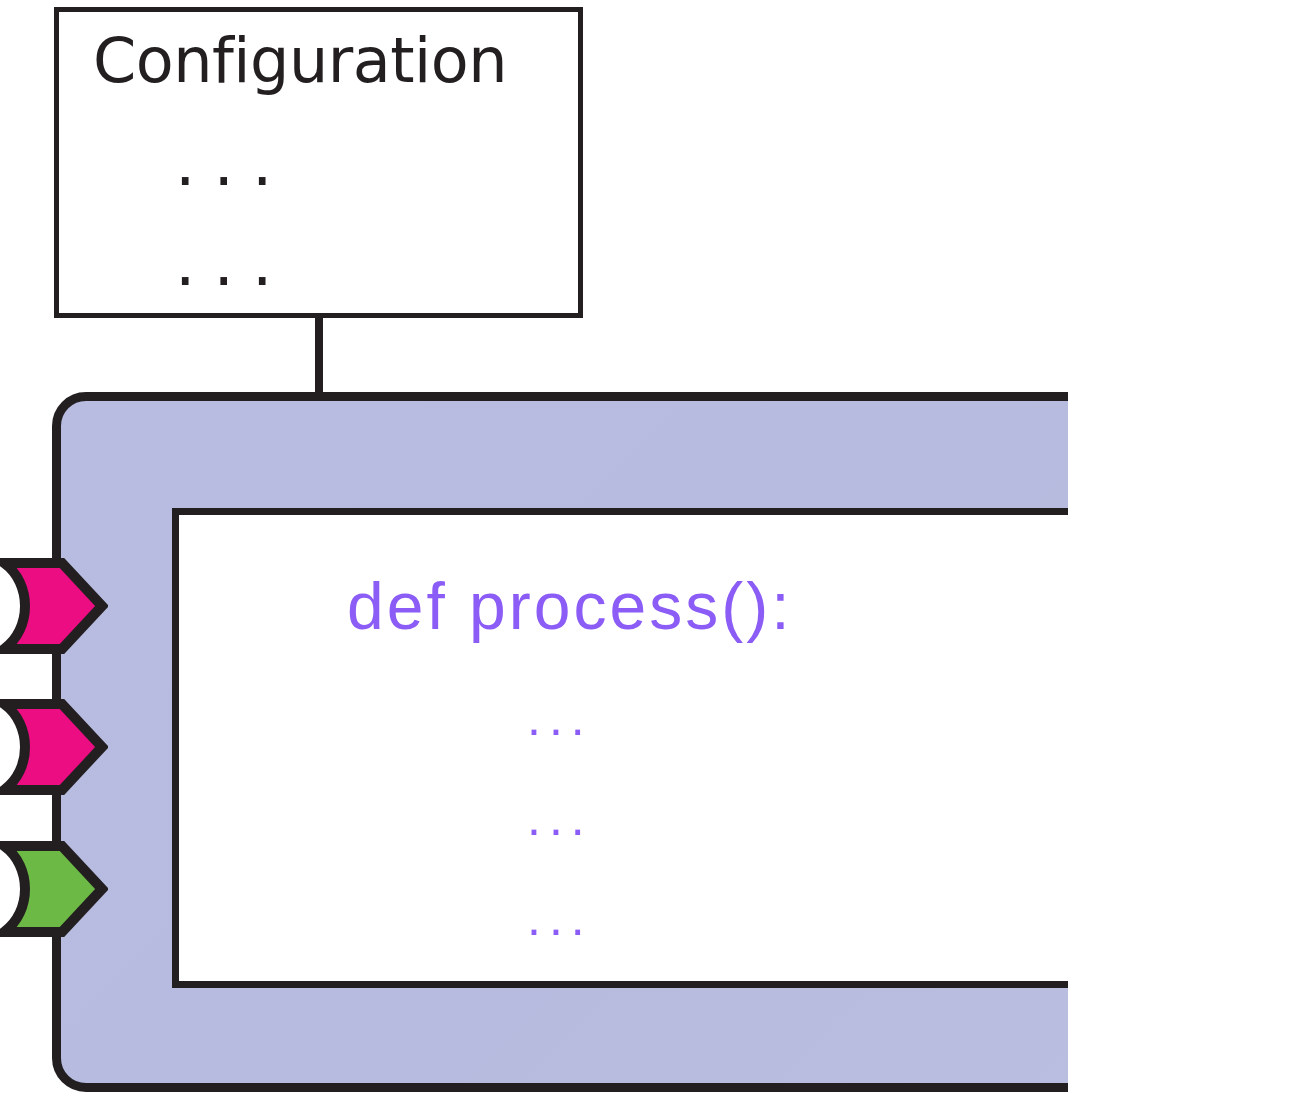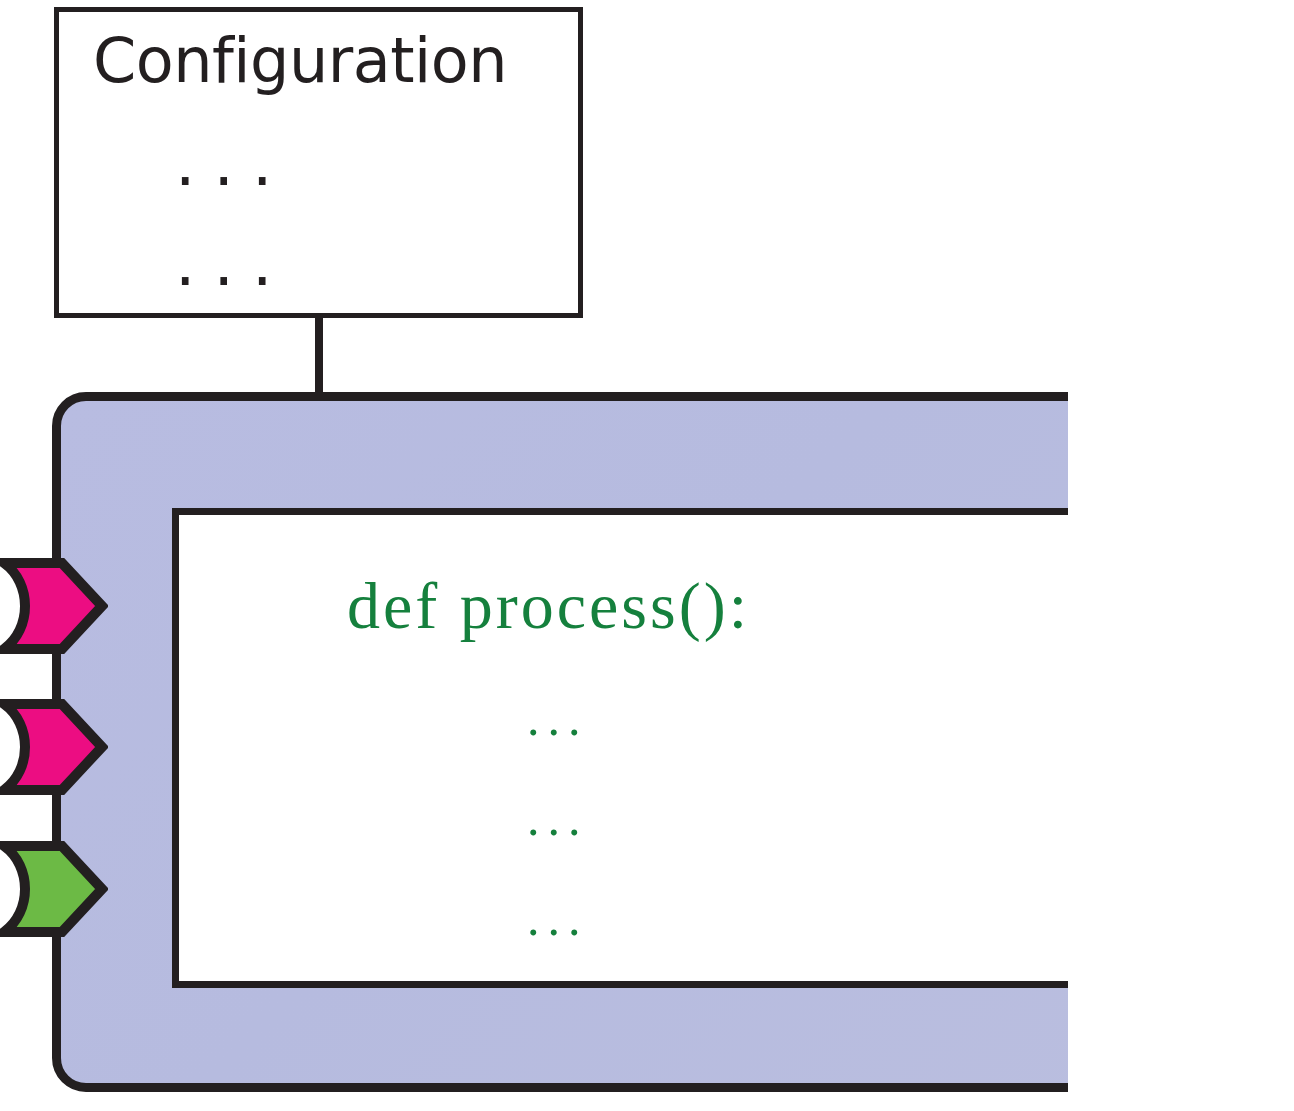--- a/index.html
+++ b/index.html
@@ -87,22 +87,22 @@
     top: 508px;
     width: 950px;
     height: 480px;
     box-sizing: border-box;
     background: #ffffff;
     border: 7px solid #231f20;
     z-index: 5;
   }
   .code-line {
     position: absolute;
-    font-family: Liberation Serif, serif;
-    color: #15803d;
+    font-family: Liberation Sans, sans-serif;
+    color: #8b5cf6;
     line-height: 1;
     white-space: pre;
   }
   .code-sig {
     left: 168px;
     top: 58px;
     font-size: 66px;
     letter-spacing: 3px;
   }
   .code-dots {

